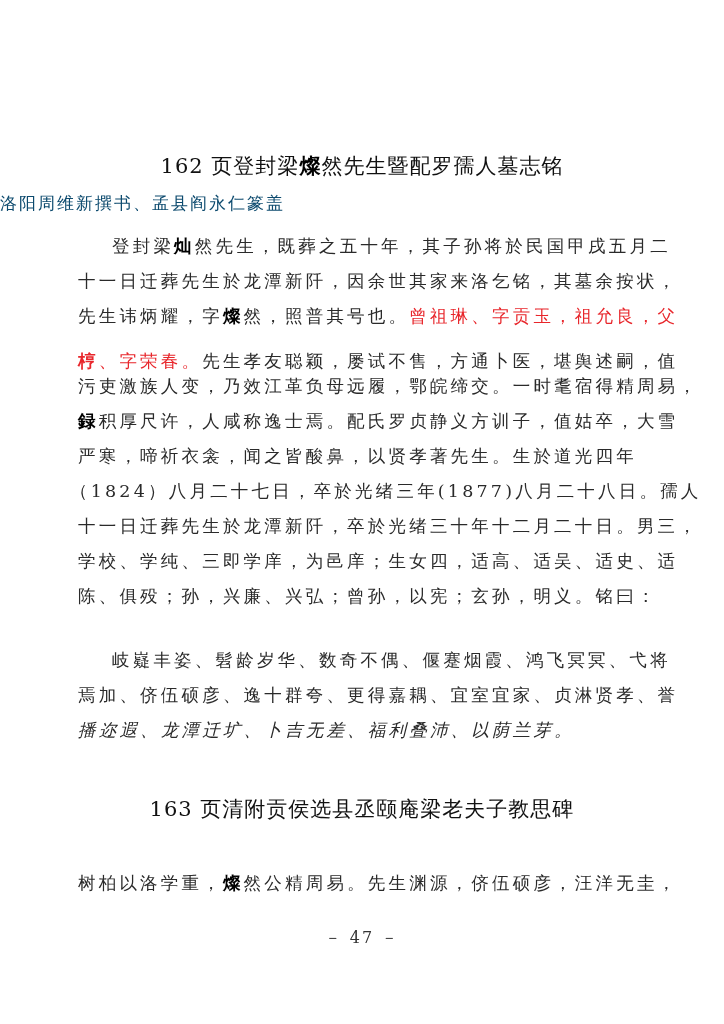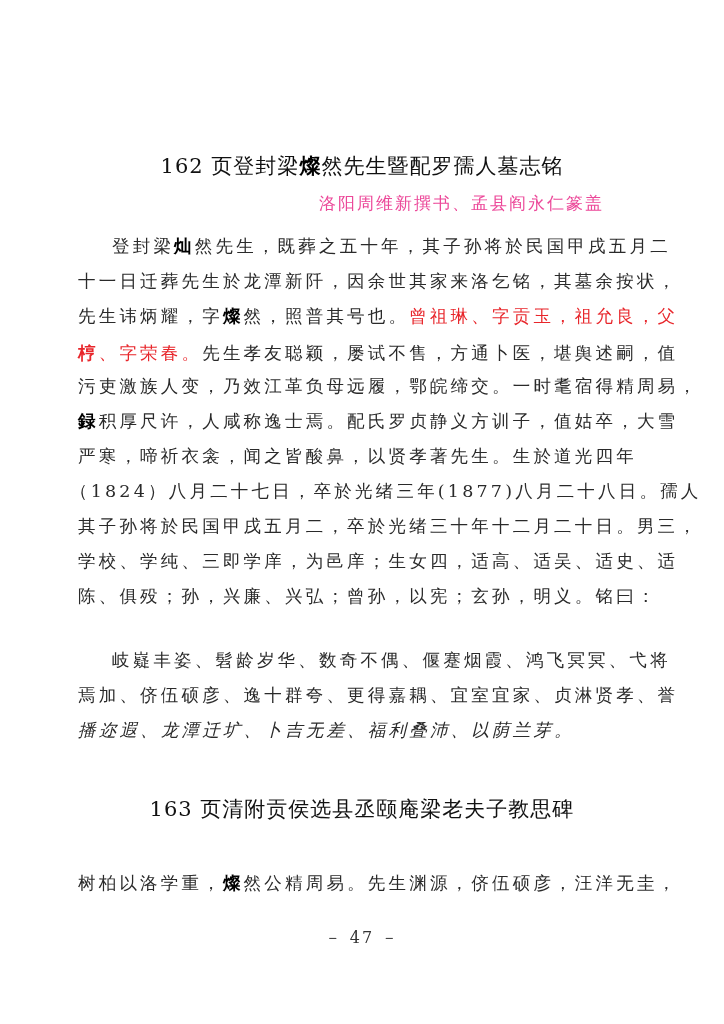--- a/index.html
+++ b/index.html
@@ -28,23 +28,23 @@
       text-align: center;
       font-size: 21px;
       color: #111111;
       letter-spacing: 1px;
       white-space: nowrap;
     }
     .subtitle {
       position: absolute;
       left: 0;
       width: 604px;
-      text-align: right;
+      text-align: left;
       font-size: 17px;
-      color: #ec4899;
+      color: #0c4a6e;
       letter-spacing: 2px;
       white-space: nowrap;
     }
     .line {
       position: absolute;
       left: 78px;
       width: 600px;
       font-size: 17.5px;
       line-height: 24px;
       height: 24px;
@@ -82,42 +82,42 @@
   </div>
 
   <div class="line" style="top:269px;">
     <span>十一日迁葬先生於龙潭新阡，因余世其家来洛乞铭，其墓余按状，</span>
   </div>
 
   <div class="line" style="top:304px;">
     <span>先生讳炳耀，字</span><span class="bold">燦</span><span>然，照普其号也。</span><span class="red">曾祖琳、字贡玉，祖允良，父</span>
   </div>
 
-  <div class="line" style="top:341px;">
+  <div class="line" style="top:349px;">
     <span class="red bold" style="color:#e8262b;">梈</span><span class="red">、字荣春。</span><span>先生孝友聪颖，屡试不售，方通卜医，堪舆述嗣，值</span>
   </div>
 
   <div class="line" style="top:374px;">
     <span>污吏激族人变，乃效江革负母远履，鄂皖缔交。一时耄宿得精周易，</span>
   </div>
 
   <div class="line" style="top:409px;">
     <span class="bold">録</span><span>积厚尺许，人咸称逸士焉。配氏罗贞静义方训子，值姑卒，大雪</span>
   </div>
 
   <div class="line" style="top:444px;">
     <span>严寒，啼祈衣衾，闻之皆酸鼻，以贤孝著先生。生於道光四年</span>
   </div>
 
   <div class="line" style="top:479px; left:70px;">
     <span>（1824）八月二十七日，卒於光绪三年(1877)八月二十八日。孺人</span>
   </div>
 
   <div class="line" style="top:514px;">
-    <span>其子孙将於民国甲戌五月二，卒於光绪三十年十二月二十日。男三，</span>
+    <span>十一日迁葬先生於龙潭新阡，卒於光绪三十年十二月二十日。男三，</span>
   </div>
 
   <div class="line" style="top:549px;">
     <span>学校、学纯、三即学庠，为邑庠；生女四，适高、适吴、适史、适</span>
   </div>
 
   <div class="line" style="top:584px;">
     <span>陈、俱殁；孙，兴廉、兴弘；曾孙，以宪；玄孙，明义。铭曰：</span>
   </div>
 

